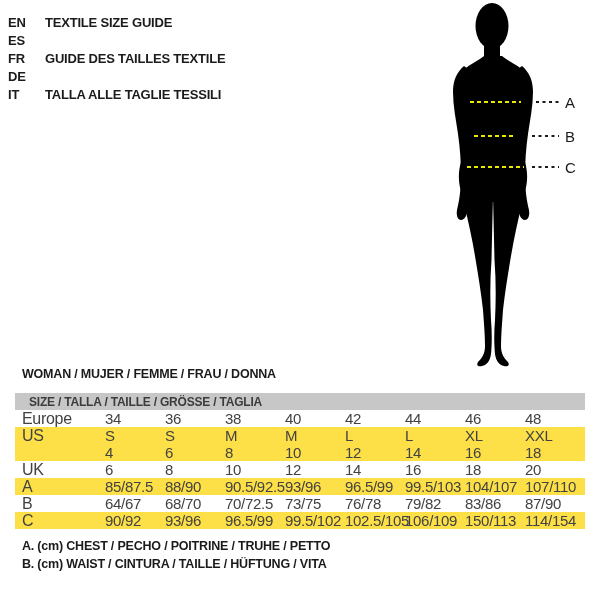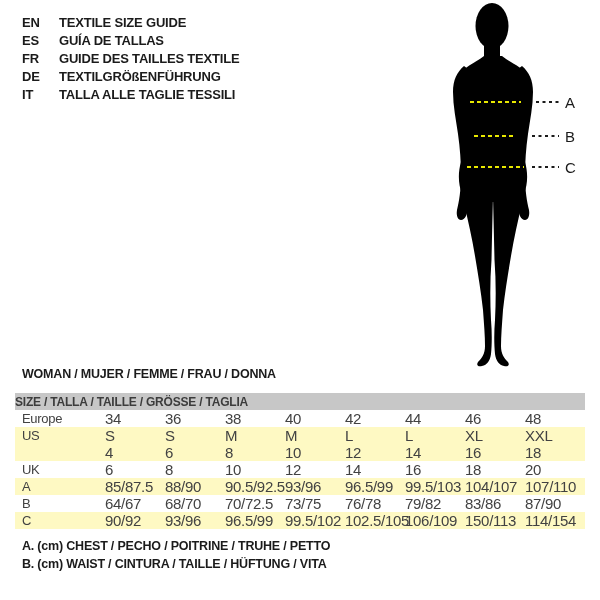--- a/index.html
+++ b/index.html
@@ -1,61 +1,59 @@
 <!DOCTYPE html>
 <html><head>
 <meta charset="utf-8">
 <style>
   *{margin:0;padding:0;box-sizing:border-box}
   html,body{width:600px;height:600px}
   body{background:#fff;font-family:"Liberation Sans",sans-serif;position:relative;overflow:hidden;color:#1b1b1b}
 
-  .langs{position:absolute;left:22px;top:13px}
+  .langs{position:absolute;left:8px;top:13px}
   .lang-row{display:flex;height:18px;align-items:center}
   .lang-code{width:37px;font-weight:bold;font-size:13px;letter-spacing:-0.2px}
   .lang-label{font-weight:bold;font-size:13px;letter-spacing:-0.2px;white-space:nowrap}
 
   .fig-svg{position:absolute;left:420px;top:0;width:180px;height:370px}
   .fig-label{position:absolute;font-size:15px;color:#1b1b1b}
   #labA{left:565px;top:94px}
   #labB{left:565px;top:128px}
   #labC{left:565px;top:159px}
 
   .gender{position:absolute;left:22px;top:367px;font-size:12.5px;font-weight:bold;letter-spacing:-0.2px}
 
   .size-table{position:absolute;left:15px;top:393px;width:570px}
-  .thead{height:17px;background:#c7c7c7;display:flex;align-items:center;padding-left:0;
+  .thead{height:17px;background:#c7c7c7;display:flex;align-items:center;padding-left:14px;
          font-size:12px;font-weight:bold;color:#3c3c3c;letter-spacing:-0.2px}
   .trow{display:flex;height:17px;align-items:center}
-  .trow.shade{background:#fef9c3}
-  .tlabel{width:90px;padding-left:7px;font-size:13px;color:#424242;letter-spacing:-0.3px}
+  .trow.shade{background:#fde047}
+  .tlabel{width:90px;padding-left:7px;font-size:16px;color:#424242;letter-spacing:-0.3px}
   .tcell{width:60px;text-align:left;font-size:15px;color:#424242;letter-spacing:-0.3px;white-space:nowrap}
 
   .legend{position:absolute;left:22px;top:539px}
   .legend-line{height:18px;font-size:12.5px;font-weight:bold;letter-spacing:-0.2px;white-space:nowrap}
 </style>
 </head>
 <body>
 
 <div class="langs">
   <div class="lang-row">
     <span class="lang-code">EN</span>
     <span class="lang-label">TEXTILE SIZE GUIDE</span>
   </div>
   <div class="lang-row">
     <span class="lang-code">ES</span>
-    <span class="lang-label">GUÍA DE TALLAS</span>
   </div>
   <div class="lang-row">
     <span class="lang-code">FR</span>
     <span class="lang-label">GUIDE DES TAILLES TEXTILE</span>
   </div>
   <div class="lang-row">
     <span class="lang-code">DE</span>
-    <span class="lang-label">TEXTILGRÖßENFÜHRUNG</span>
   </div>
   <div class="lang-row">
     <span class="lang-code">IT</span>
     <span class="lang-label">TALLA ALLE TAGLIE TESSILI</span>
   </div>
 </div>
 
 <svg class="fig-svg" viewBox="0 0 180 370" aria-hidden="true">
   <g fill="#000">
     <ellipse cx="72" cy="26" rx="16.5" ry="23"></ellipse>

